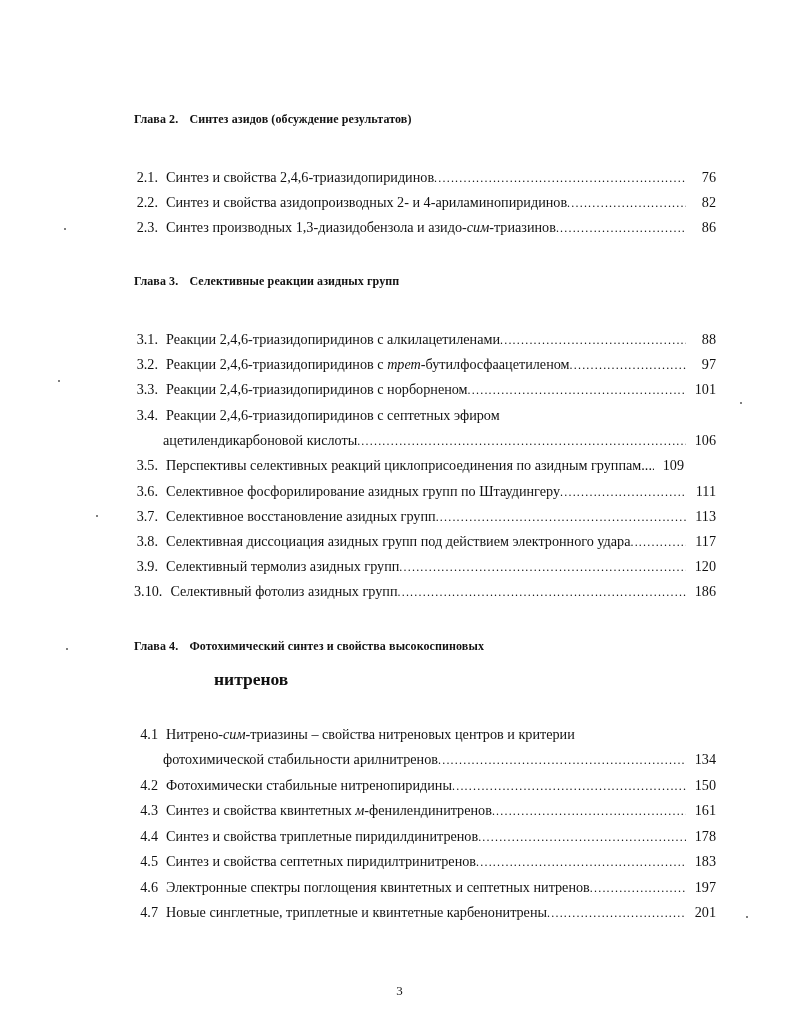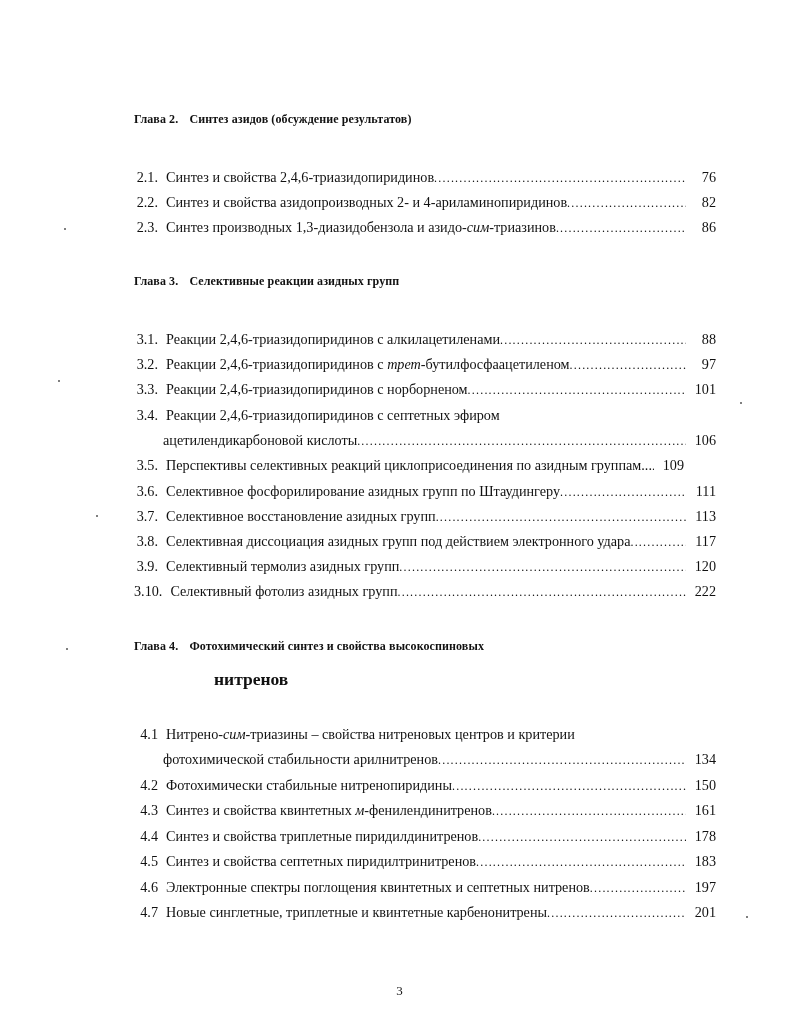--- a/index.html
+++ b/index.html
@@ -179,21 +179,21 @@
   <div class="toc-row" style="top:558px;">
     <span class="toc-num w3">3.9.</span>
     <span class="toc-text">Селективный термолиз азидных групп</span>
     <span class="toc-dots"></span>
     <span class="toc-page">120</span>
   </div>
   <div class="toc-row" style="top:583px;">
     <span class="toc-num">3.10.</span>
     <span class="toc-text">Селективный фотолиз азидных групп</span>
     <span class="toc-dots"></span>
-    <span class="toc-page">222</span>
+    <span class="toc-page">186</span>
   </div>
 
   <div class="chapter-title" style="top:639px;">
     <span class="num">Глава 4.</span>
     <span>Фотохимический синтез и свойства высокоспиновых</span>
   </div>
   <div class="chapter-cont" style="top:669px;">нитренов</div>
 
   <div class="toc-row" style="top:726px;">
     <span class="toc-num w3">4.1</span>

